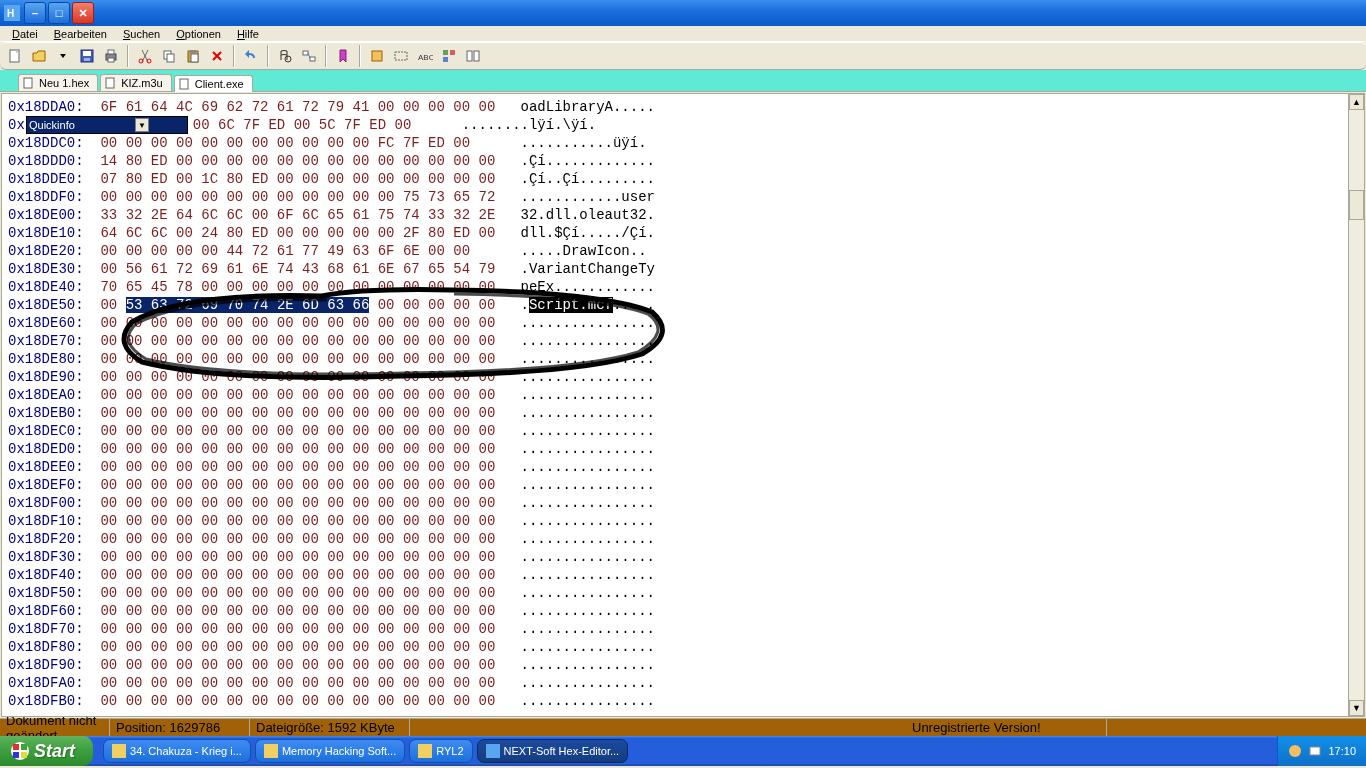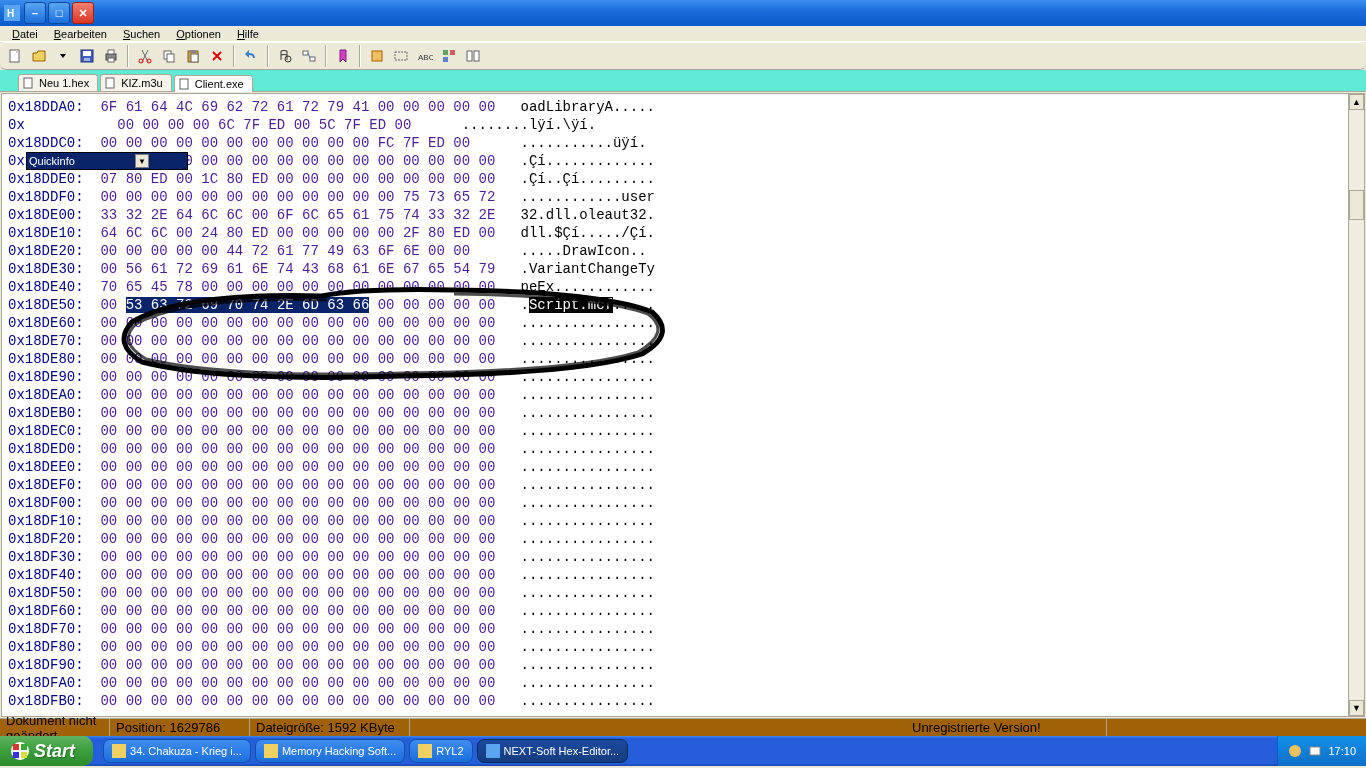--- a/index.html
+++ b/index.html
@@ -27,21 +27,21 @@
 
 .tabbar { height:22px; background:#5eead4; display:flex; align-items:flex-end; padding:0 18px; border-bottom:1px solid #aca899;}
 .tab { padding:2px 8px 2px 4px; background:#f5f3ea; border:1px solid #aca899; border-bottom:none; margin-right:2px; font-size:11px; display:flex; align-items:center; gap:4px; border-radius:3px 3px 0 0;}
 .tab.active { background:#fff; position:relative; top:1px;}
 .tab .ticon { width:12px; height:12px; }
 
 
 .hexwrap { position:relative; height:calc(768px - 26px - 20px - 28px - 22px - 18px - 30px); background:#fff; border:1px solid #aca899; margin:1px; overflow:hidden;}
 .hexcontent { font-family: "Courier New", monospace; font-size:14px; line-height:18px; padding:4px 6px; white-space:pre; color:#000; }
 .addr { color:#000080; }
-.hex { color:#4c1d95; }
+.hex { color:#7f1d1d; }
 .asc { color:#000; }
 .hl-bytes { background:#0a246a; color:#fff; }
 .hl-asc { background:#000; color:#fff;text-align:center; }
 .scrollbar { position:absolute; right:0; top:0; width:16px; height:100%; background:#ece9d8; border-left:1px solid #aca899; display:flex; flex-direction:column;}
 .sbtn{height:16px;background:#ece9d8;border:1px solid #aca899;display:flex;align-items:center;justify-content:center;font-size:9px;}
 .strack{flex:1;background:#f0ece0;position:relative;}
 .sthumb{position:absolute;left:0;right:0;top:80px;height:30px;background:#ece9d8;border:1px solid #aca899;}
 
 
 .quickinfo { position:absolute; background:#0a246a; color:#fff; border:1px solid #000; font-size:11px; padding:1px 2px; display:flex; align-items:center; }
@@ -261,21 +261,21 @@
 <span class="addr">0x18DF40:</span>  <span class="hex">00 00 00 00 00 00 00 00 00 00 00 00 00 00 00 00</span>   <span class="asc">................</span>
 <span class="addr">0x18DF50:</span>  <span class="hex">00 00 00 00 00 00 00 00 00 00 00 00 00 00 00 00</span>   <span class="asc">................</span>
 <span class="addr">0x18DF60:</span>  <span class="hex">00 00 00 00 00 00 00 00 00 00 00 00 00 00 00 00</span>   <span class="asc">................</span>
 <span class="addr">0x18DF70:</span>  <span class="hex">00 00 00 00 00 00 00 00 00 00 00 00 00 00 00 00</span>   <span class="asc">................</span>
 <span class="addr">0x18DF80:</span>  <span class="hex">00 00 00 00 00 00 00 00 00 00 00 00 00 00 00 00</span>   <span class="asc">................</span>
 <span class="addr">0x18DF90:</span>  <span class="hex">00 00 00 00 00 00 00 00 00 00 00 00 00 00 00 00</span>   <span class="asc">................</span>
 <span class="addr">0x18DFA0:</span>  <span class="hex">00 00 00 00 00 00 00 00 00 00 00 00 00 00 00 00</span>   <span class="asc">................</span>
 <span class="addr">0x18DFB0:</span>  <span class="hex">00 00 00 00 00 00 00 00 00 00 00 00 00 00 00 00</span>   <span class="asc">................</span>
 </div>
 
-  <div class="quickinfo" style="left:24px;top:22px;width:162px;margin-top:36px;">
+  <div class="quickinfo" style="left:24px;top:22px;width:162px;">
     <span>Quickinfo</span>
     <span class="qdrop">▼</span>
   </div>
 
   <svg class="scribble" style="left:100px;top:190px;" width="580" height="100">
     <path d="M 220 12 Q 80 8 30 38 Q 10 60 40 78 Q 120 98 300 92 Q 480 90 540 70 Q 575 50 550 28 Q 500 8 350 6 Q 260 4 220 12" fill="none" stroke="#000" stroke-width="5" stroke-linecap="round" style="filter:url(#rough)"></path>
     <path d="M 225 16 Q 85 12 34 40 Q 15 58 44 75 Q 125 94 302 89 Q 476 87 536 68 Q 570 48 546 30 Q 498 12 352 10" fill="none" stroke="#000" stroke-width="3" opacity="0.7"></path>
   </svg>
   <div class="scrollbar">
     <div class="sbtn">▲</div>

